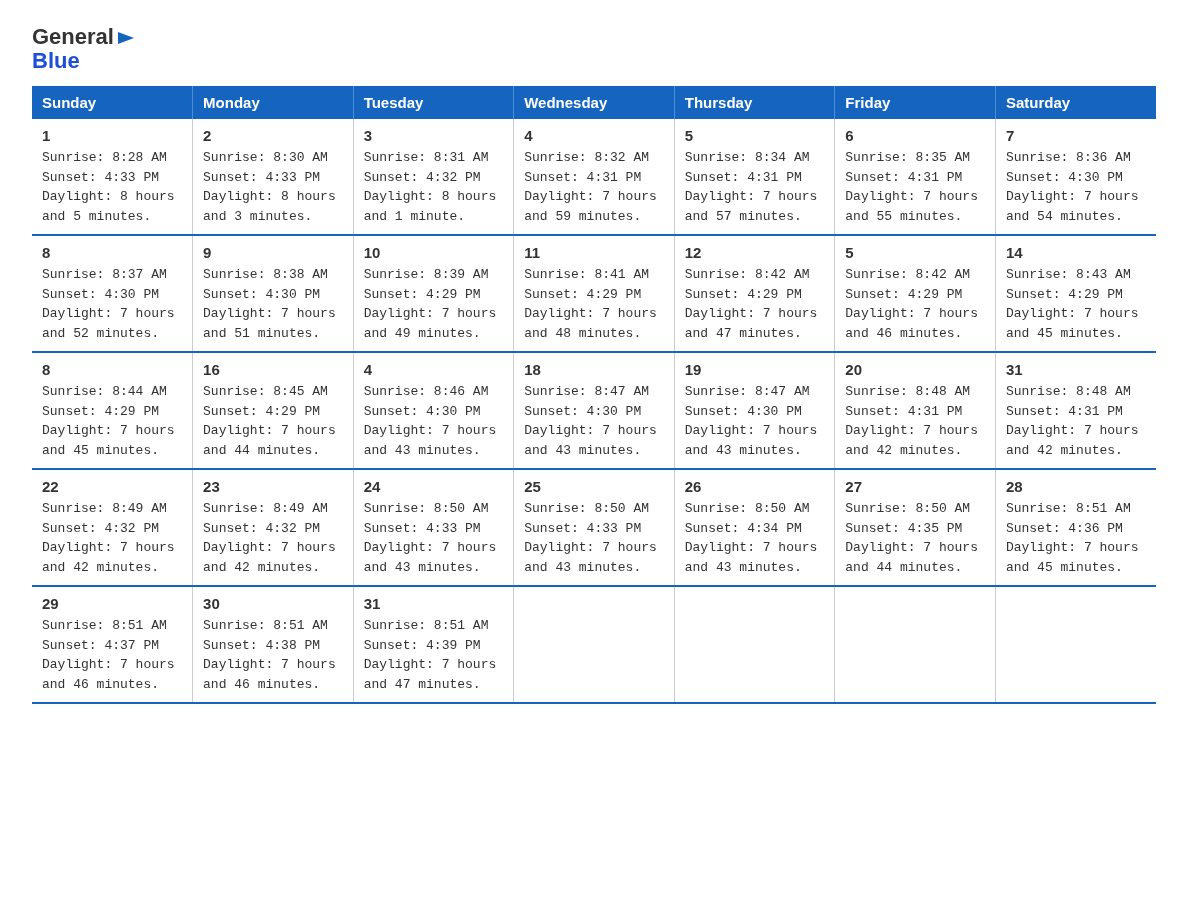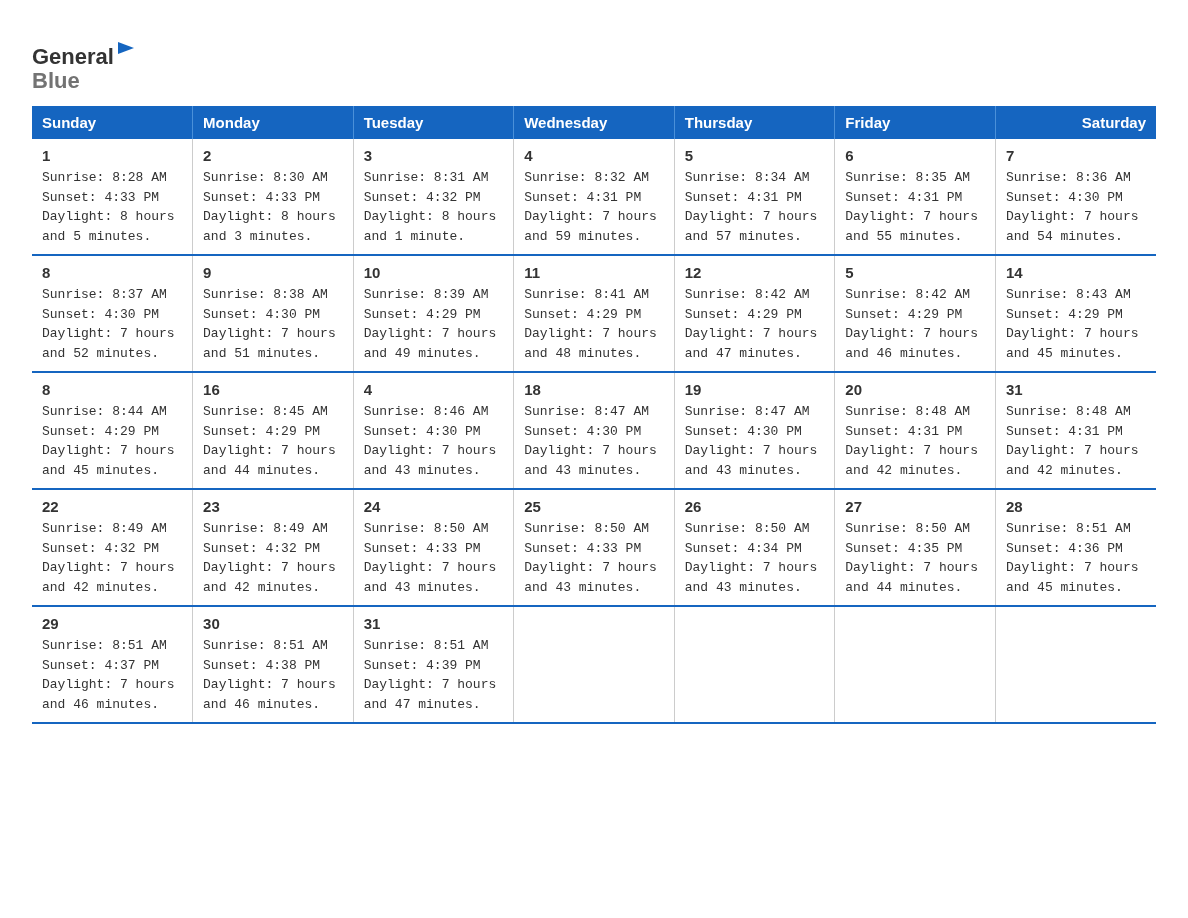--- a/index.html
+++ b/index.html
@@ -18,26 +18,25 @@
     }
     .logo {
       display: flex;
       flex-direction: column;
       align-items: flex-start;
     }
     .logo-text {
       font-size: 22px;
       font-weight: bold;
       color: #333;
-      margin-top: 20px;
     }
     .logo-line2 {
       font-size: 22px;
       font-weight: bold;
-      color: #737373;
+      color: #1d4ed8;
       margin-top: -2px;
     }
     .title-area {
       text-align: right;
     }
     .main-title {
       font-size: 48px;
       font-weight: normal;
       color: #222;
       line-height: 1.1;
@@ -56,21 +55,20 @@
       background: #1565c0;
       color: #fff;
       padding: 8px 10px;
       text-align: left;
       font-size: 15px;
       font-weight: bold;
       border-right: 1px solid #4a90d9;
     }
     .calendar thead tr th:last-child {
       border-right: none;
-      text-align: right;
     }
     .calendar tbody tr td {
       vertical-align: top;
       padding: 8px 10px;
       border-right: 1px solid #ccc;
       border-bottom: 2px solid #1565c0;
       font-size: 13px;
       color: #333;
       width: 14.28%;
       min-height: 100px;

